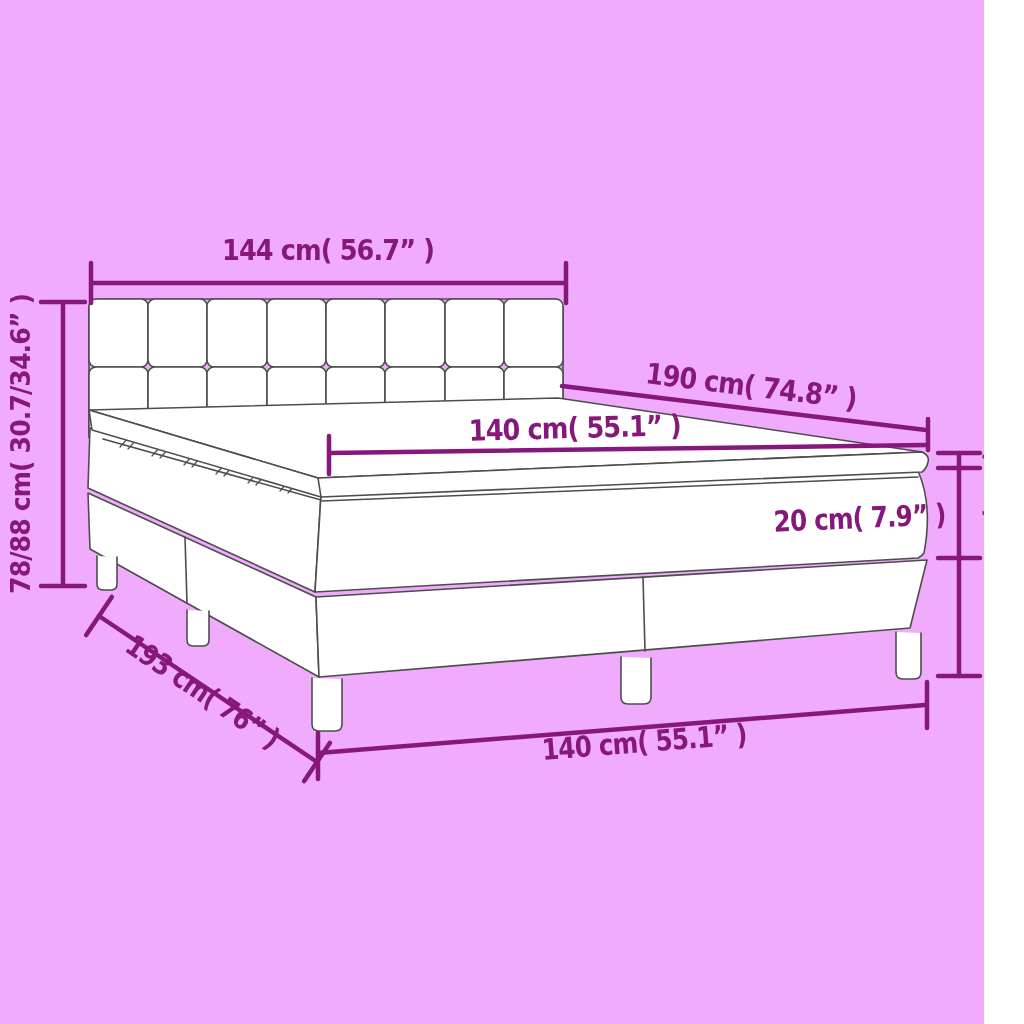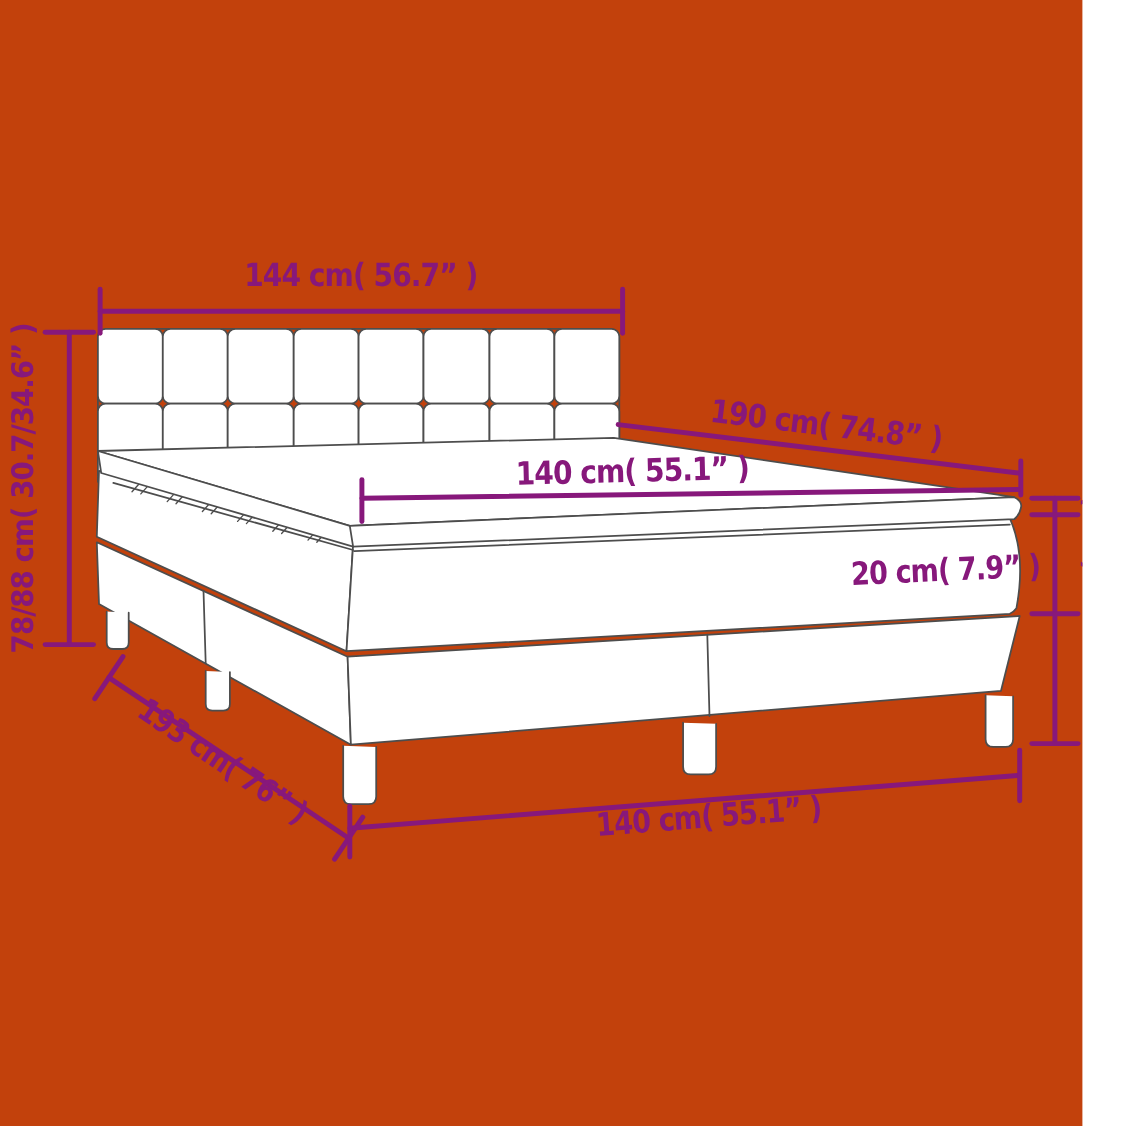--- a/index.html
+++ b/index.html
@@ -1,16 +1,16 @@
 <!DOCTYPE html>
 <html><head>
 <meta charset="utf-8">
 <style>
   html,body{margin:0;padding:0;background:#ffffff;}
-  .stage{width:984px;height:1024px;position:relative;background:#c2410c;overflow:hidden;}
+  .stage{width:984px;height:1024px;position:relative;background:#f0abfc;overflow:hidden;}
   svg{display:block;}
   text{font-family:"DejaVu Sans","Liberation Sans",sans-serif;font-weight:bold;}
   .dimtxt{font-size:29px;letter-spacing:-1px;}
   .dimtxt-long{font-size:27px;letter-spacing:-1px;}
 </style>
 </head>
 <body>
 
 <div class="stage">
 <svg width="1024" height="1024" viewBox="0 0 1024 1024">

